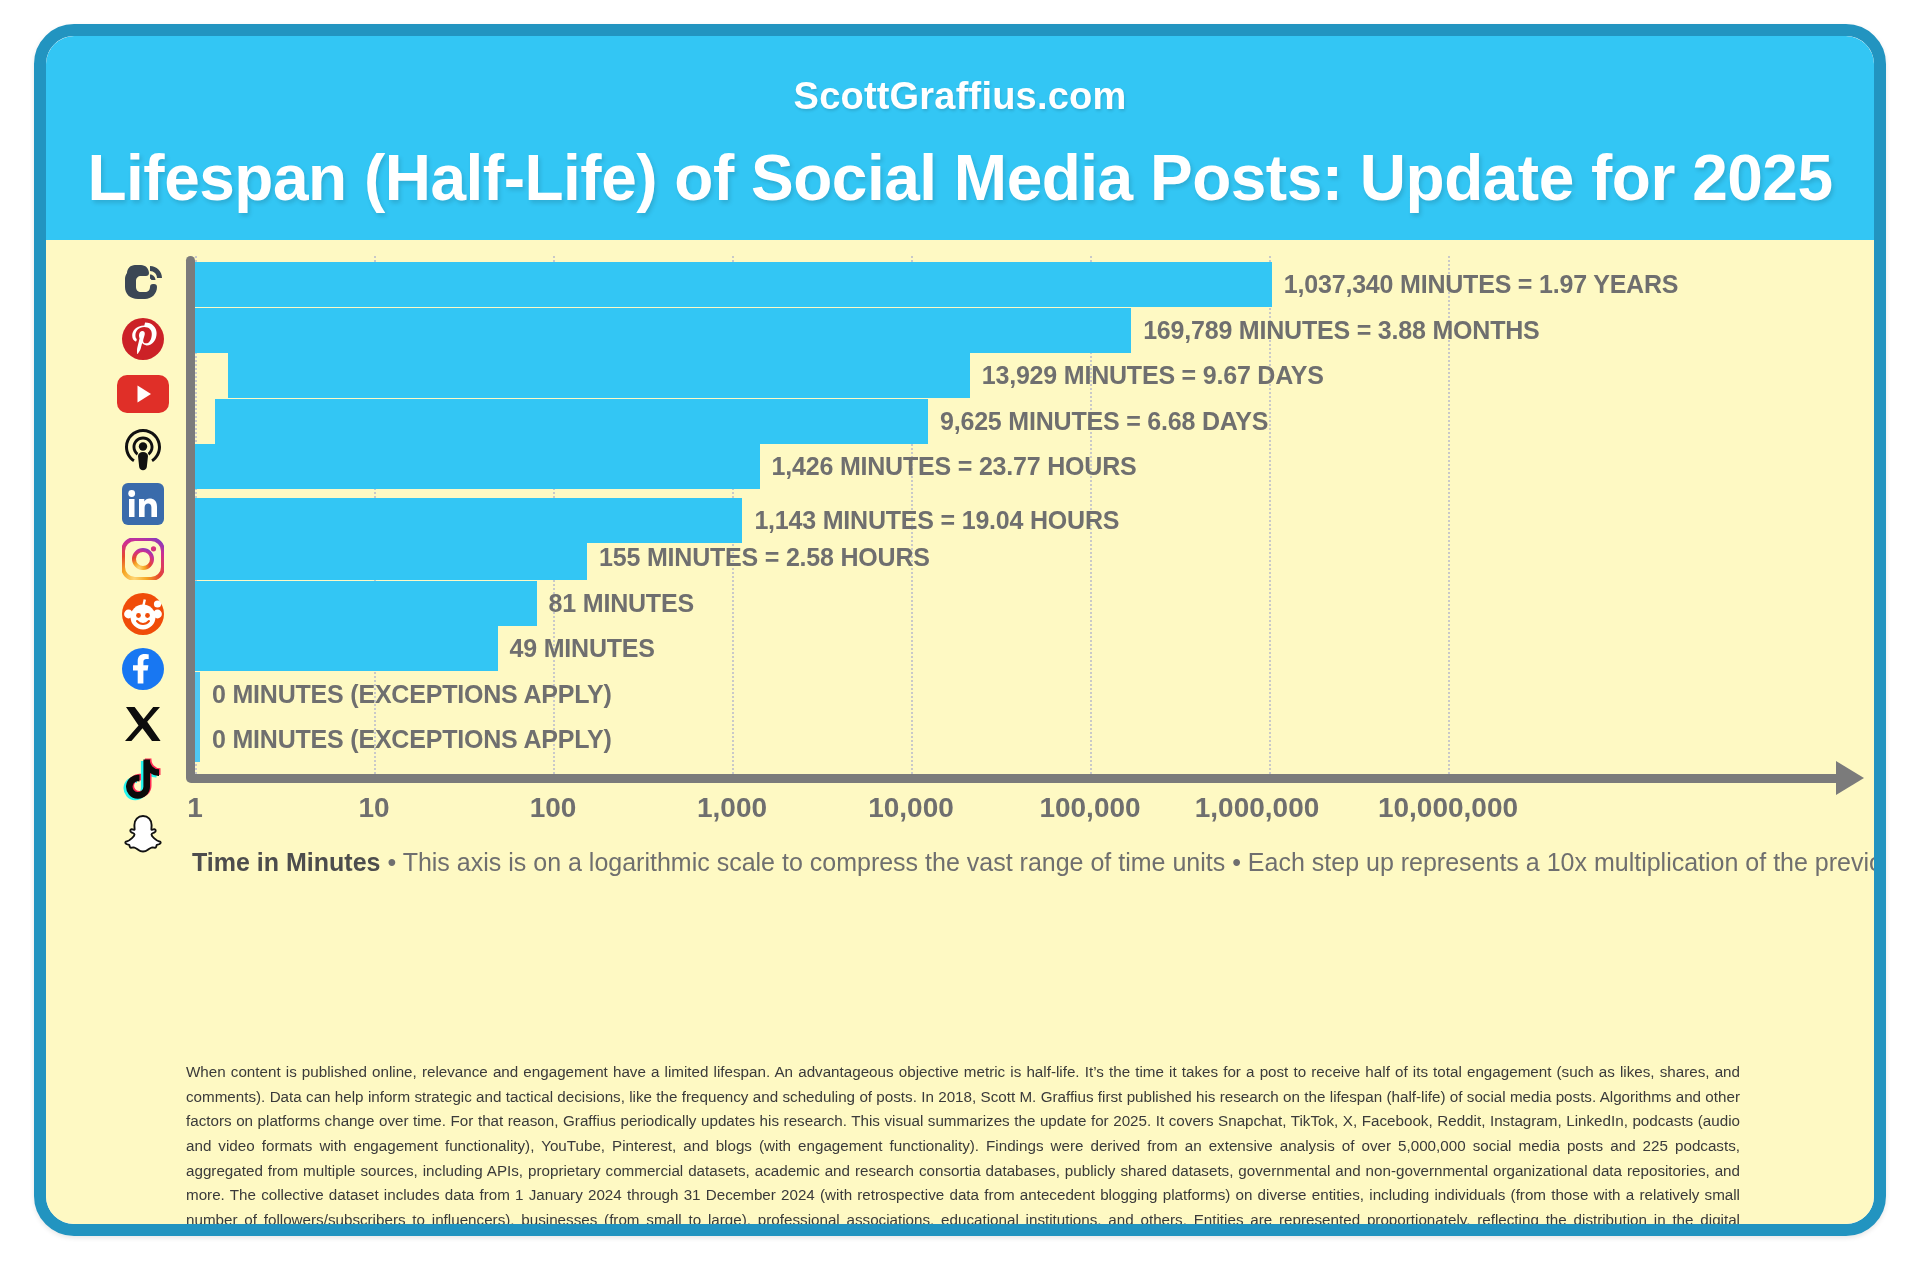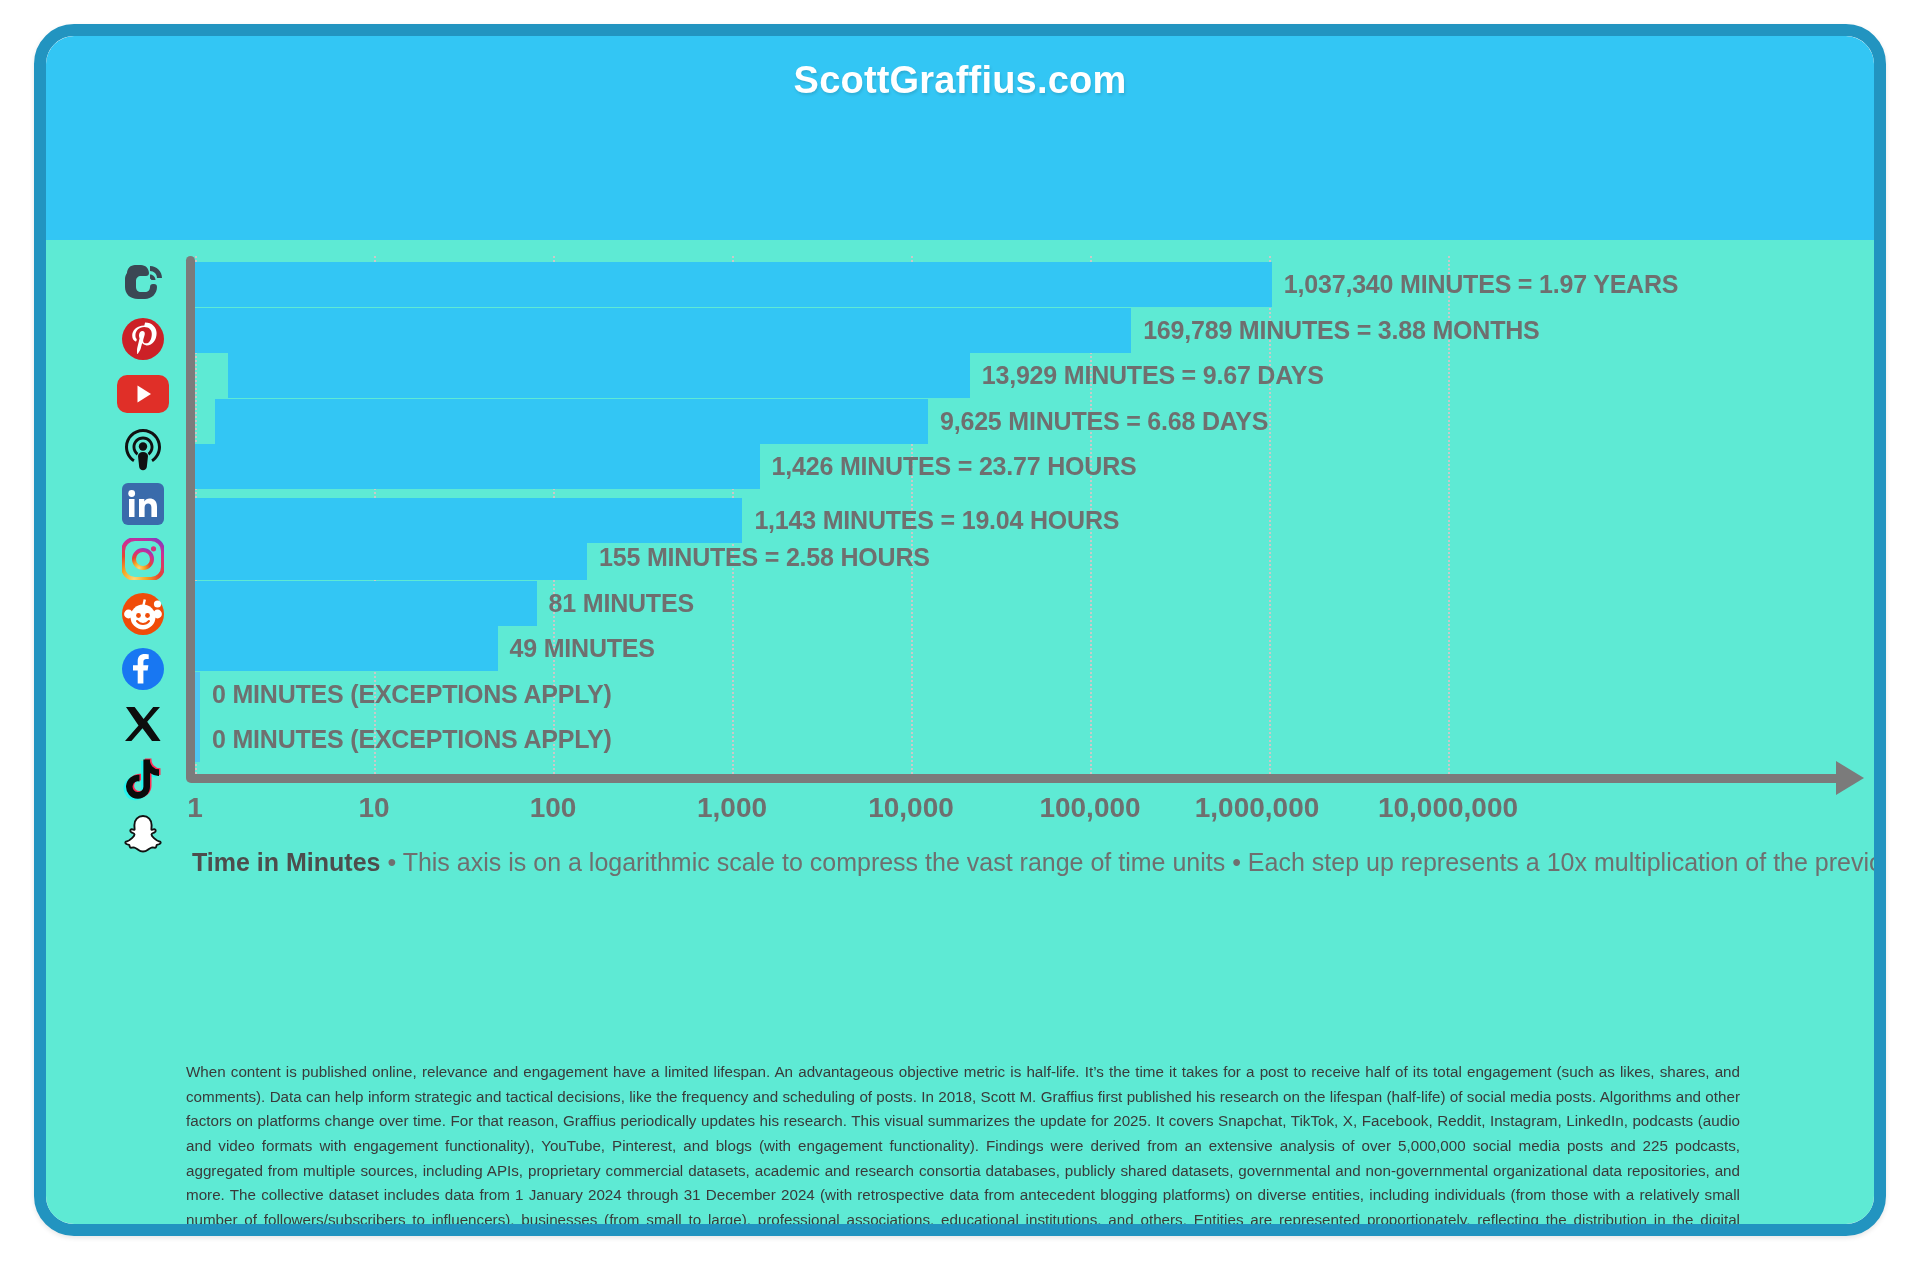--- a/index.html
+++ b/index.html
@@ -44,21 +44,21 @@
     top: 0;
     width: 100%;
     height: 204px;
     background: #33c6f4;
     border-top-left-radius: 28px;
     border-top-right-radius: 28px;
     text-align: center;
     box-sizing: border-box;
   }
   .site-name {
-    margin: 0;
+    margin: 16px;
     padding-top: 24px;
     color: #ffffff;
     font-size: 38px;
     font-weight: 700;
     letter-spacing: 0.2px;
     line-height: 1.1;
     text-shadow: 1px 2px 3px rgba(0,0,0,0.13);
   }
   .main-title {
     margin: 0;
@@ -72,21 +72,21 @@
     text-shadow: 2px 3px 4px rgba(0,0,0,0.13);
   }
 
   
   .body-area {
     position: absolute;
     left: 0;
     top: 204px;
     width: 100%;
     height: calc(100% - 204px);
-    background: #5eead4;
+    background: #fef9c3;
   }
 
   .chart {
     position: absolute;
     left: 0;
     top: 0;
     width: 1828px;
     height: 760px;
   }
 
@@ -210,20 +210,21 @@
   }
 </style>
 </head>
 <body>
 
 <div id="poster">
   <div class="frame">
 
     <div class="header">
       <div class="site-name">ScottGraffius.com</div>
+      <div class="main-title">Lifespan (Half-Life) of Social Media Posts: Update for 2025</div>
     </div>
 
     <div class="body-area">
 
       <div class="chart">
 
         <div class="icon-col">
 
           <div class="icon-cell">
             <svg width="46" height="40" viewBox="0 0 46 40">

